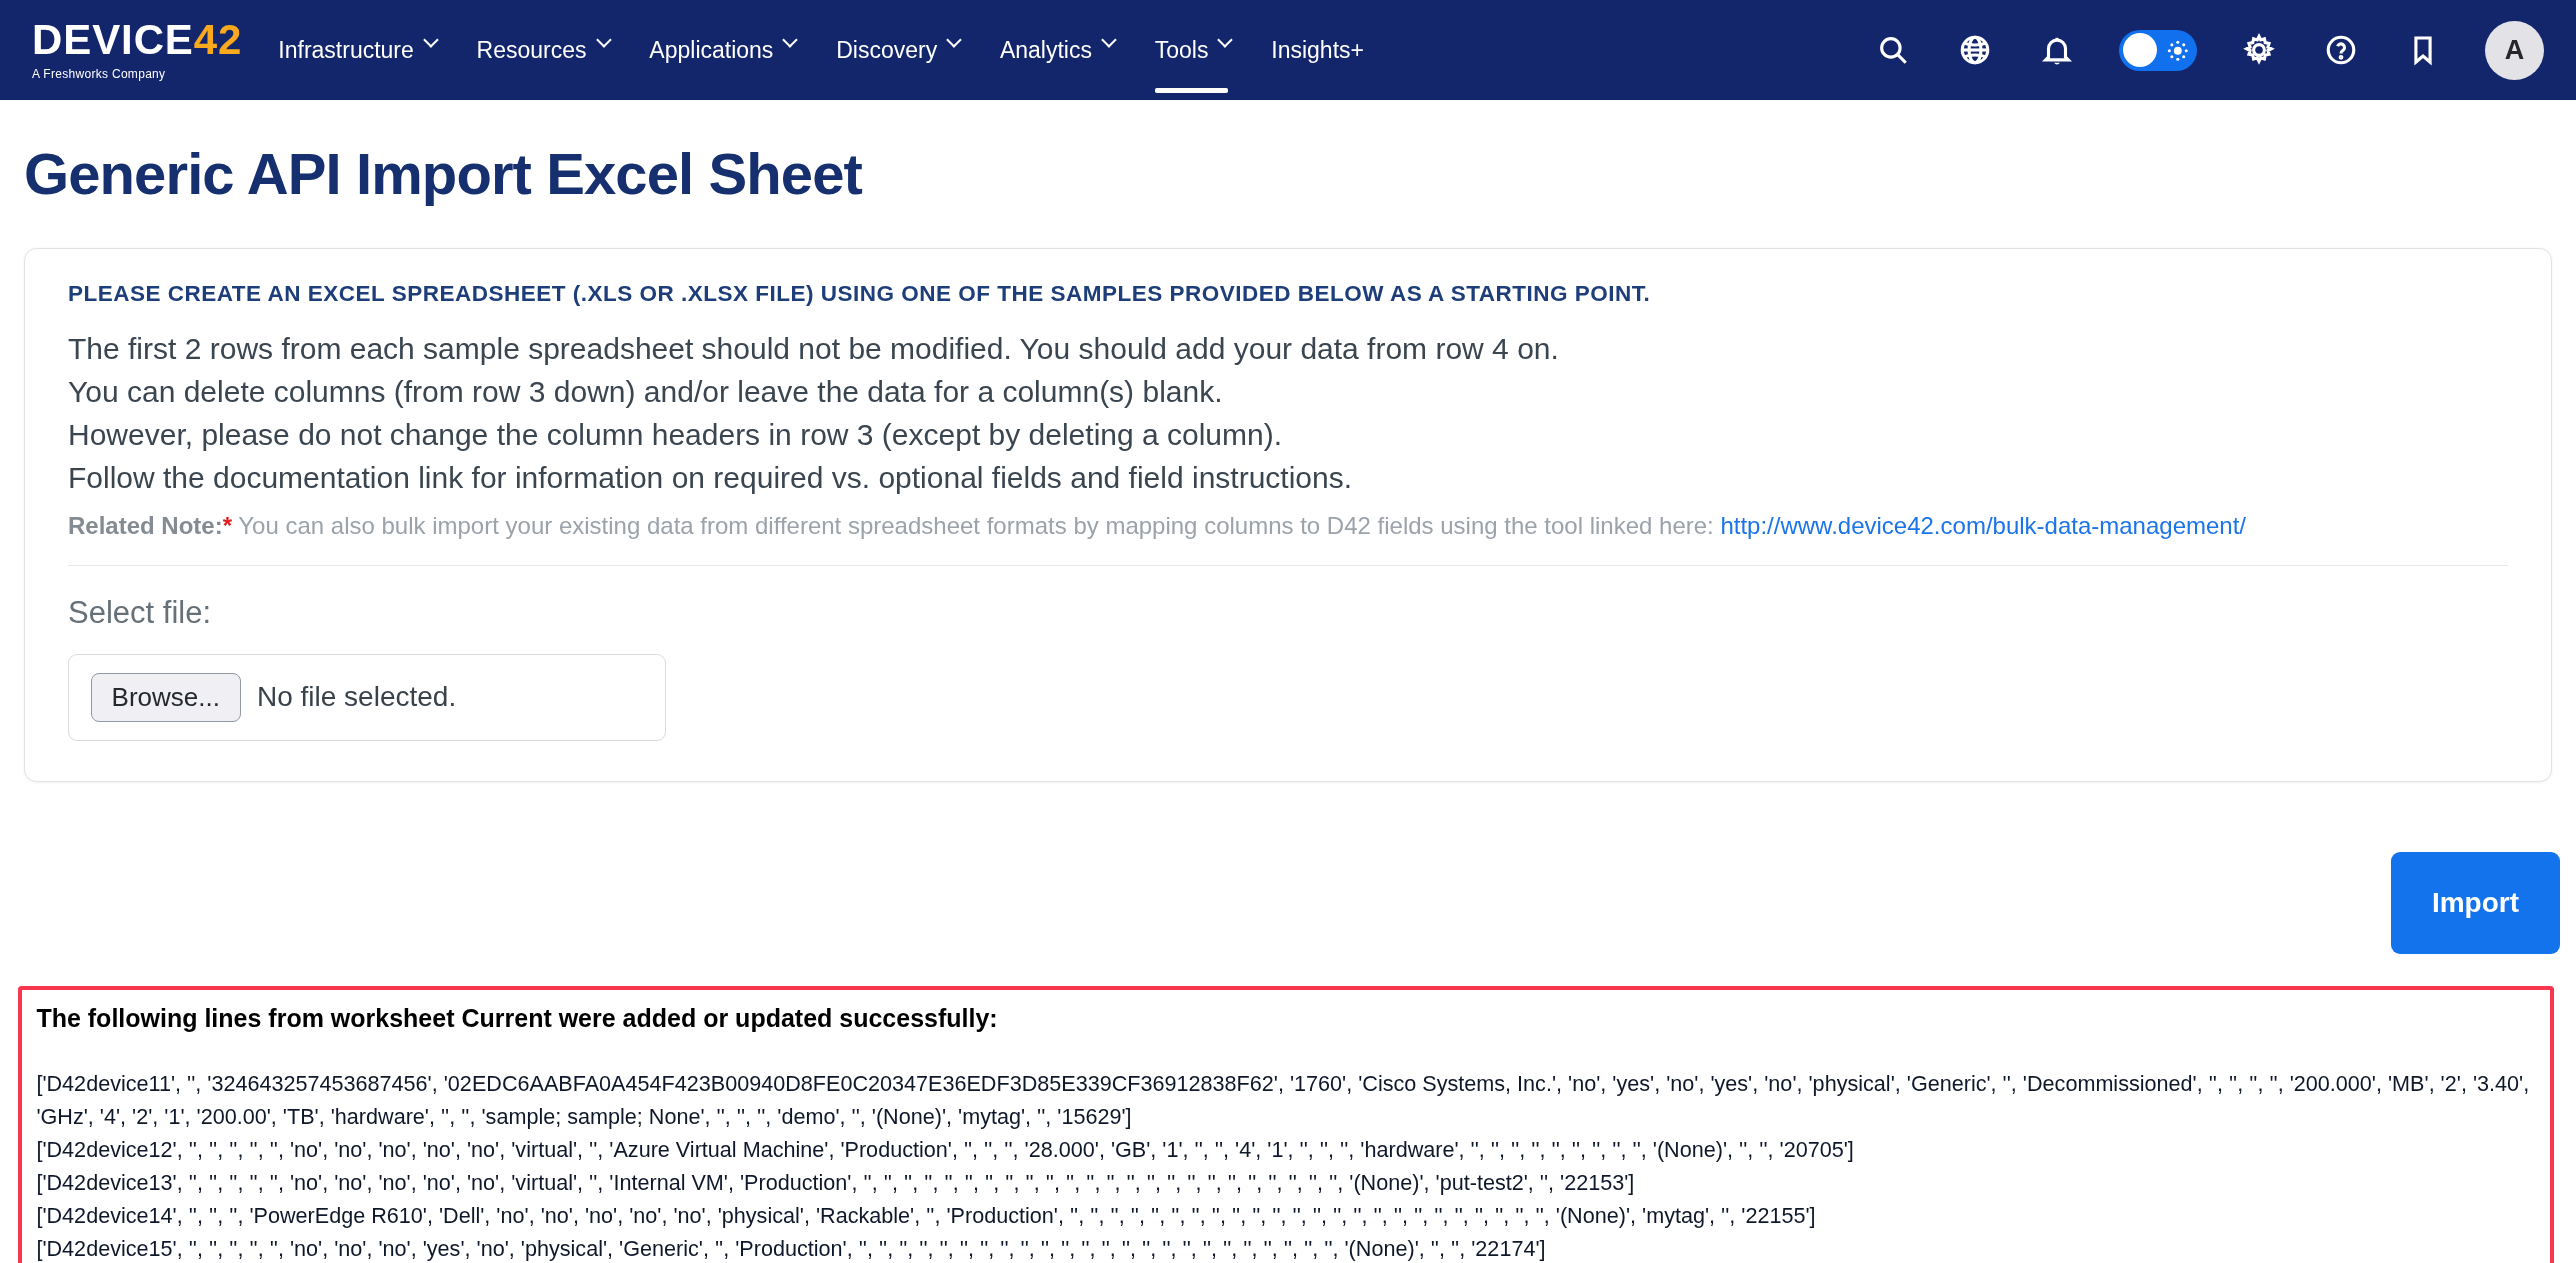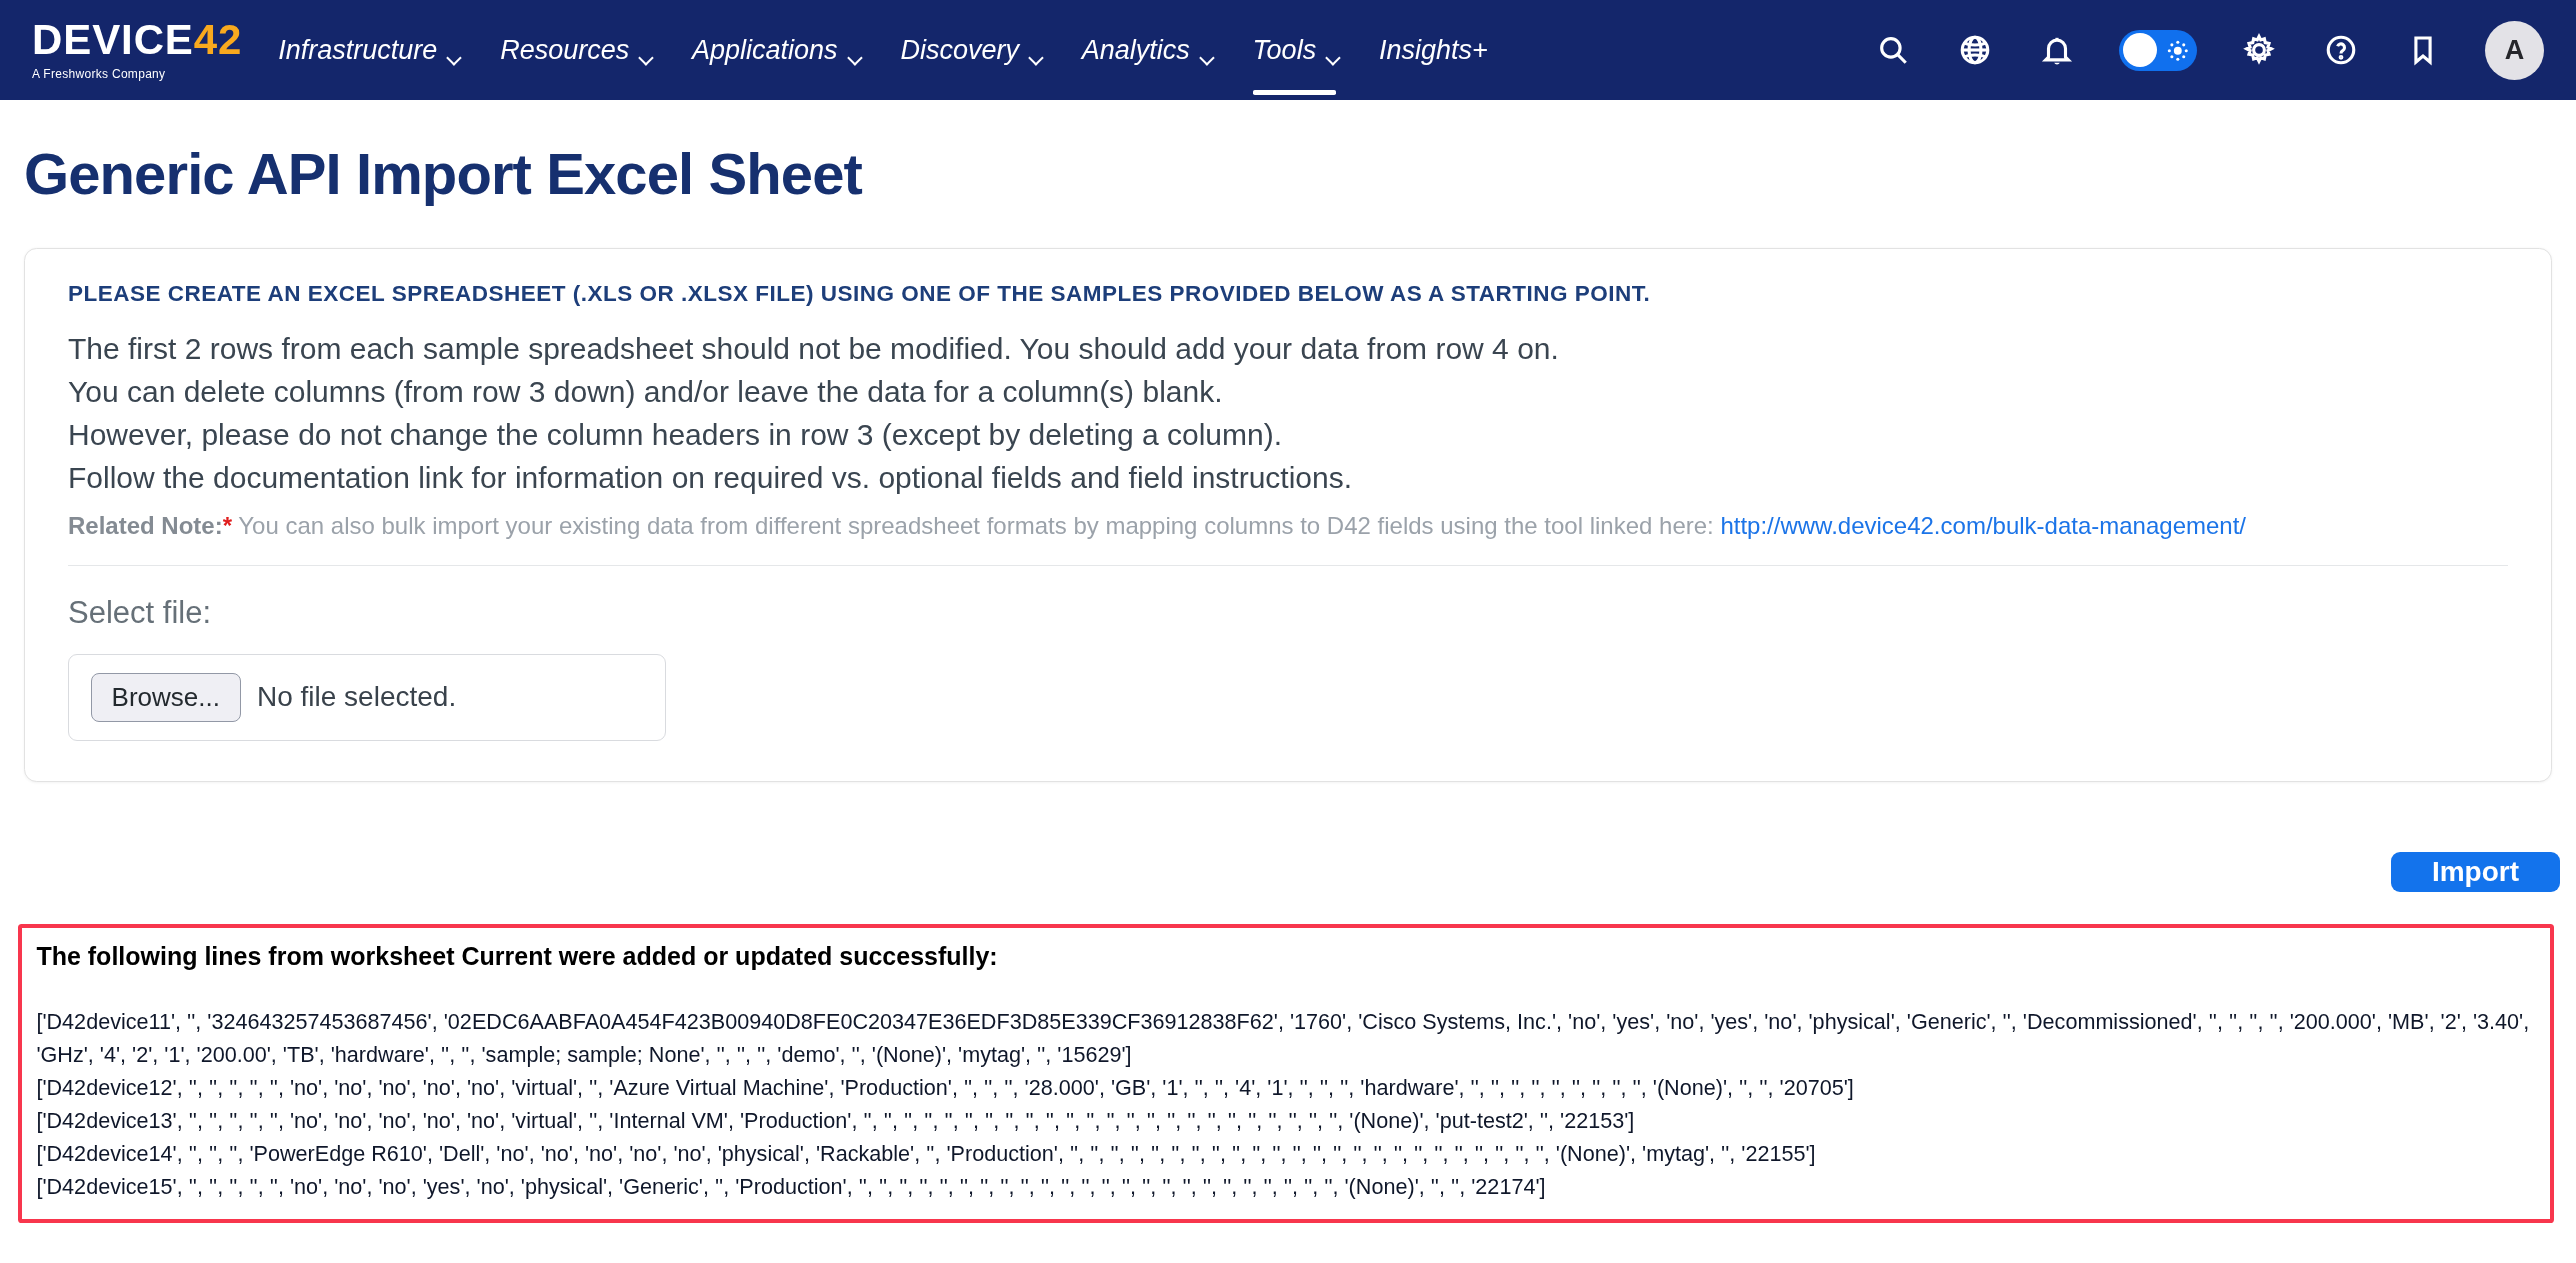--- a/index.html
+++ b/index.html
@@ -7,22 +7,22 @@
     font-family:"Liberation Sans", sans-serif; }
 
   
   .topnav { height:100px; background:#14266B; display:flex; align-items:center;
     padding:0 32px; color:#fff; }
   .logo { display:flex; flex-direction:column; justify-content:center; margin-right:36px; cursor:pointer; }
   .logo-main { font-size:42px; font-weight:700; letter-spacing:0.9px; line-height:1; }
   .logo-main .accent { color:#F9A91E; }
   .logo-sub { font-size:12px; font-weight:400; margin-top:5.4px; letter-spacing:0.3px; }
   .nav-items { display:flex; align-items:center; gap:43px; list-style:none; }
-  .nav-item { position:relative; font-size:27px; font-weight:500; display:flex;
-    align-items:flex-end; gap:9px; cursor:pointer; padding:9px 0; white-space:nowrap;font-style:italic; }
+  .nav-item { position:relative; font-size:23px; font-weight:500; display:flex;
+    align-items:flex-start; gap:9px; cursor:pointer; padding:9px 0; white-space:nowrap; }
   .nav-item.active::after { content:""; position:absolute; left:0; right:0; bottom:-20px;
     height:4.5px; background:#fff; border-radius:1.8px; }
   .chev { width:10.8px; height:10.8px; border-right:2.7px solid #fff; border-bottom:2.7px solid #fff;
     transform:rotate(45deg) translateY(-3.6px); display:inline-block; }
   .nav-icons { margin-left:auto; display:flex; align-items:center; gap:42px; }
   .icon-btn { width:40px; height:40px; display:flex; align-items:center; justify-content:center; cursor:pointer; }
   .icon-btn svg { width:34px; height:34px; stroke:#fff; fill:none; stroke-width:2.2; }
   .toggle { width:78px; height:41px; background:#1070EE; border-radius:21px; position:relative;
     display:flex; align-items:center; cursor:pointer; }
   .toggle-knob { width:34px; height:34px; background:#fff; border-radius:50%; margin-left:3.6px; }
@@ -45,21 +45,21 @@
   .divider { border:none; border-top:0.9px solid #E5E7E9; margin-top:25px; }
   .select-label { margin-top:29px; font-size:31px; color:#667078; }
   .filebox { margin-top:23.4px; width:598px; border:0.9px solid #D9DBDF; border-radius:9px;
     padding:18px 21.6px; display:flex; align-items:center; gap:16px; cursor:pointer; }
   .browse-btn { font-family:"Liberation Sans",sans-serif; font-size:26px; color:#23292E;
     background:#EFEFF4; border:1.8px solid #9298A6; border-radius:8px; padding:8px 20px; cursor:pointer; }
   .nofile { font-size:28px; color:#39424B; }
 
   .import-row { margin:70px 16px 0 0; text-align:right; }
   .import-btn { font-family:"Liberation Sans",sans-serif; background:#1373EC; color:#fff;
-    font-size:28px; font-weight:700; border:none; border-radius:9px; padding:4px 41px; cursor:pointer; }
+    font-size:28px; font-weight:700; border:none; border-radius:9px; padding:35px 41px; cursor:pointer; }
 
   .results { margin:32px 21.6px 0 18px; border:4.5px solid #F8364D; border-radius:3.6px;
     padding:14.4px 14.4px 16px 14.4px; background:#fff; }
   .results-heading { font-size:25px; font-weight:700; color:#000; }
   .result-lines { margin-top:34px; font-size:21.6px; line-height:33px; color:#0f172a; }
   .result-line:not(:first-child) { white-space:nowrap; overflow:hidden; }
 </style>
 </head>
 <body>
 

